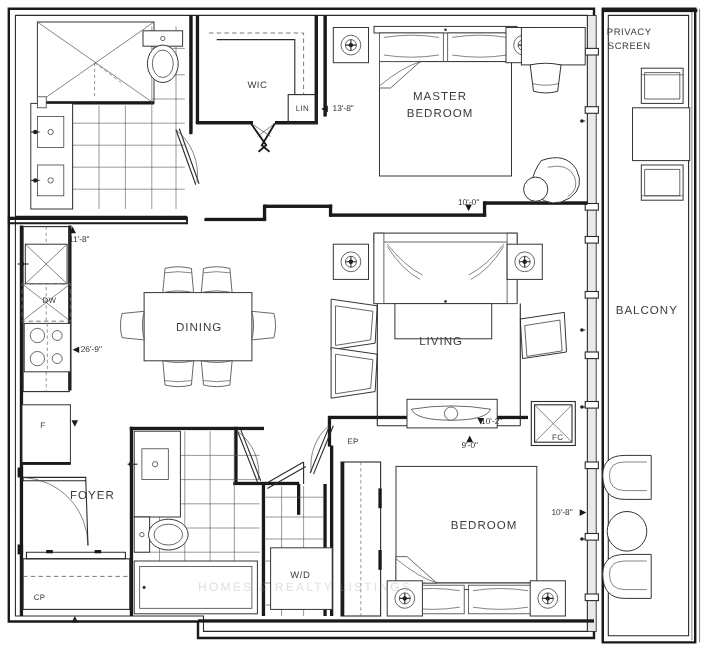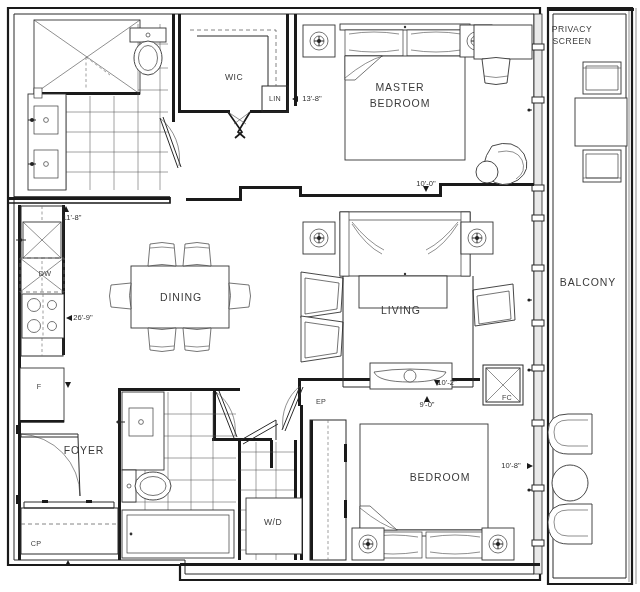--- a/index.html
+++ b/index.html
@@ -557,14 +557,15 @@
       <text class="dimlabel" x="426" y="184">10'-0"</text>
       <text class="dimlabel" x="72" y="218">11'-8"</text>
       <text class="dimlabel" x="83" y="318">26'-9"</text>
       <text class="dimlabel" x="447" y="383">10'-2"</text>
       <text class="dimlabel" x="427" y="405">9'-0"</text>
       <text class="dimlabel" x="511" y="466">10'-8"</text>
     </g>
 
   </svg>
 
+  <div class="watermark">HOMES &amp; REALTY LISTINGS</div>
 
 </div>
 
 </body></html>

